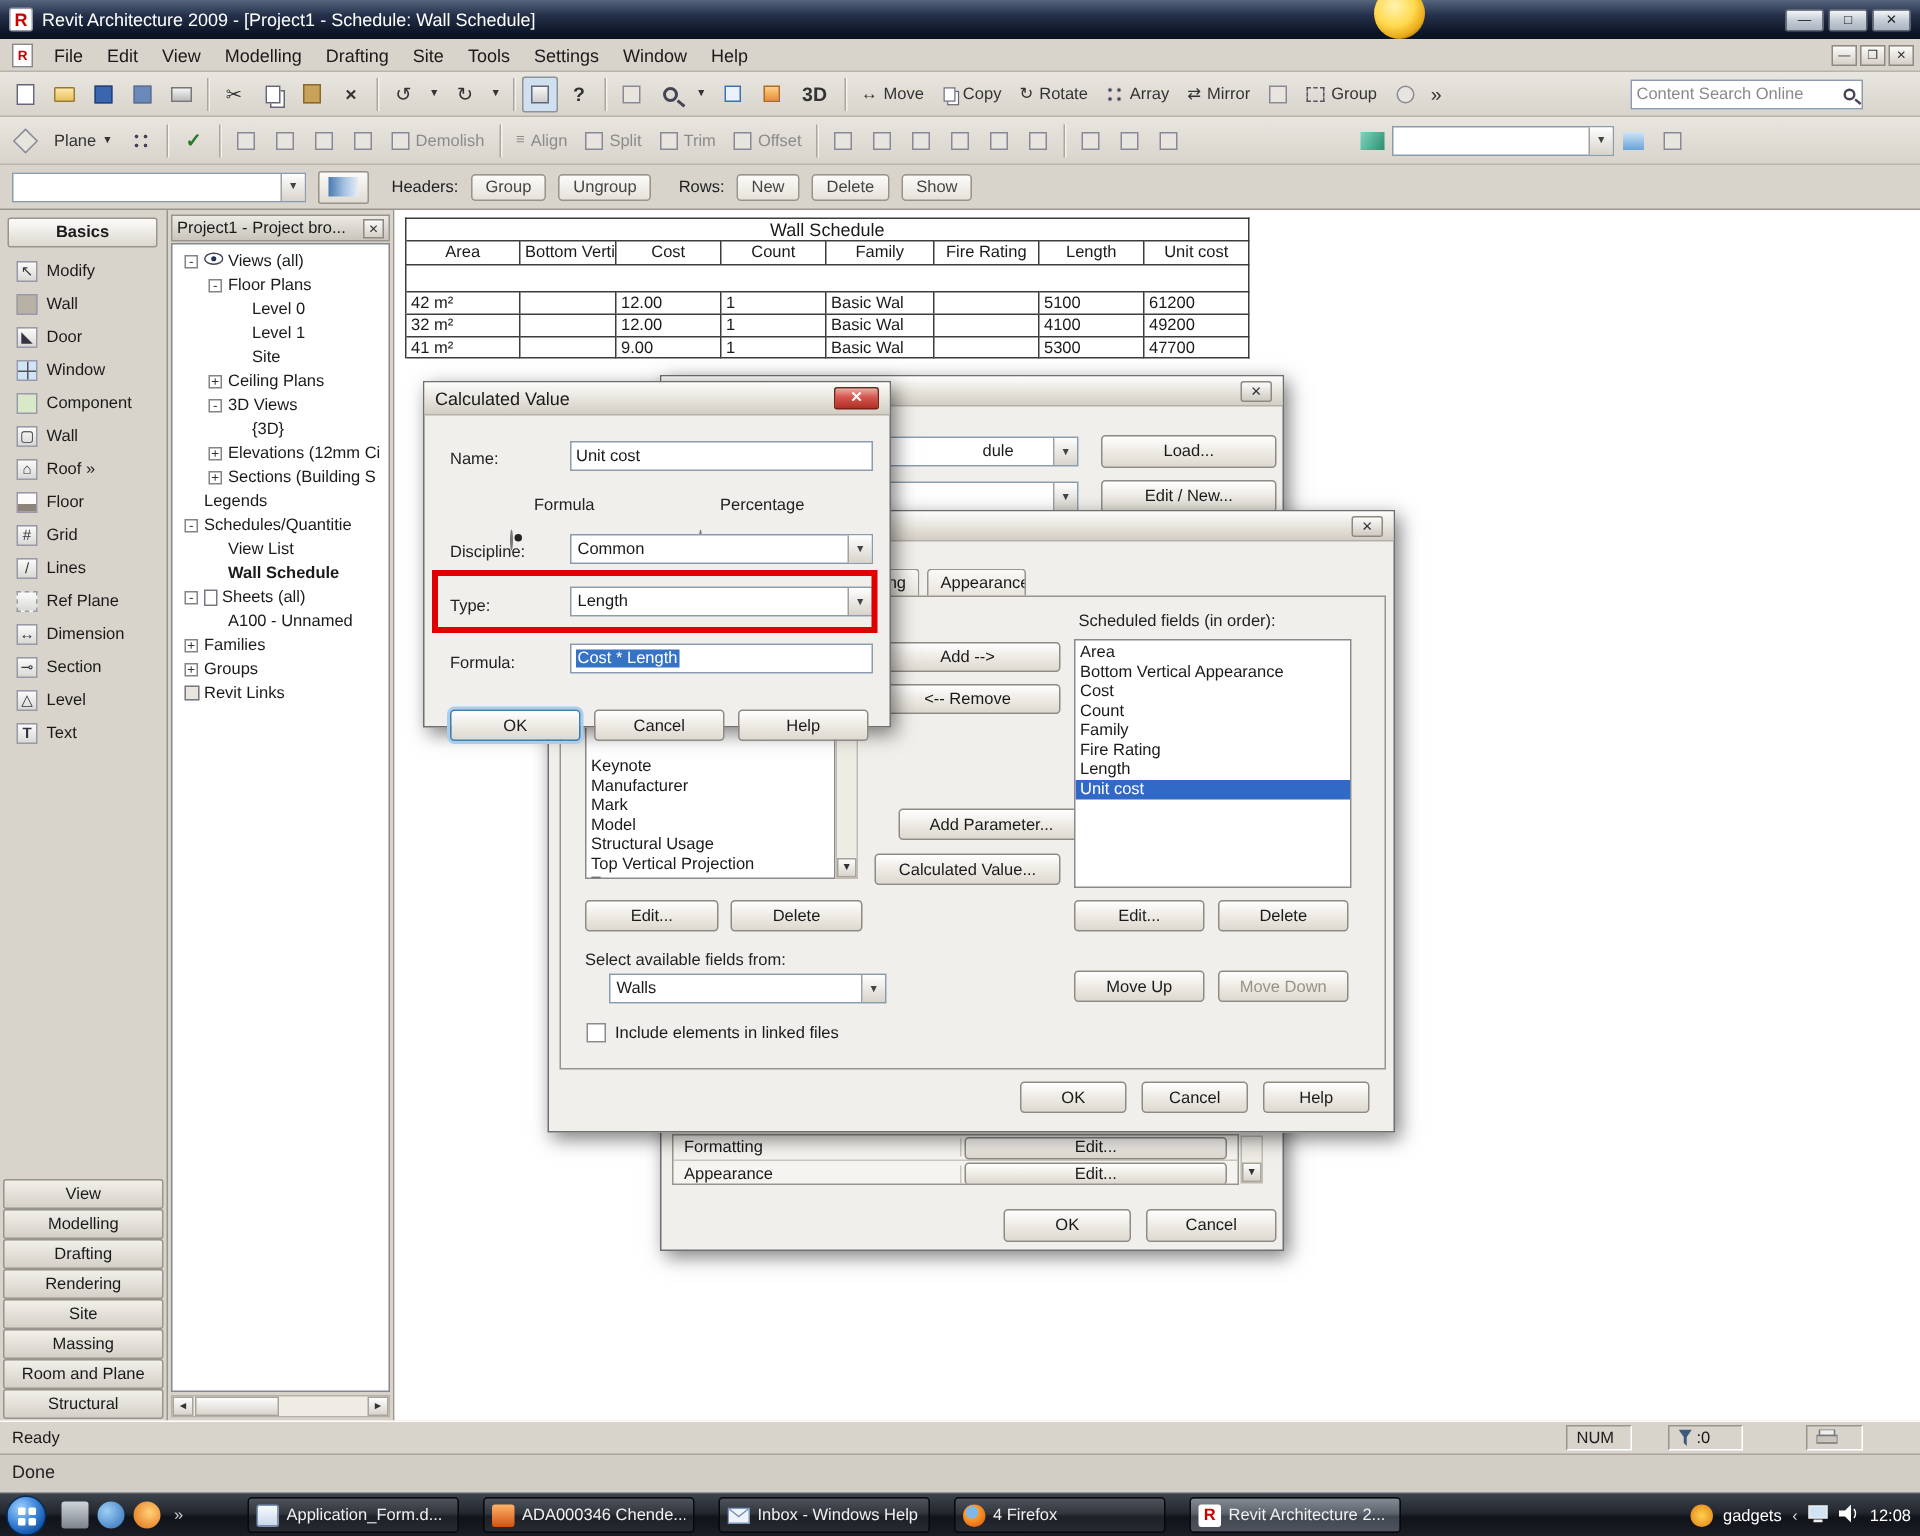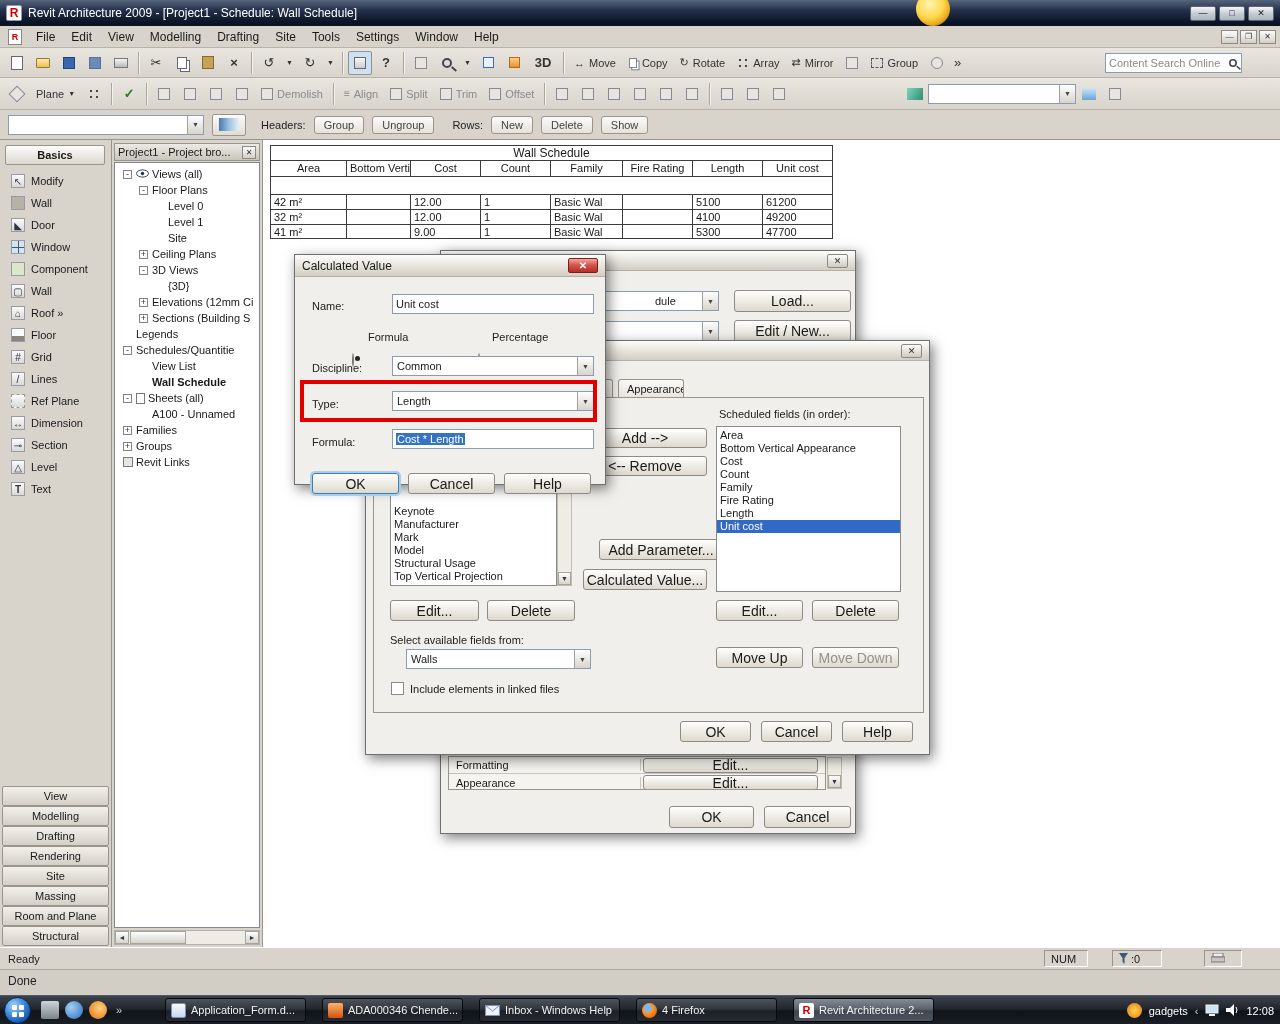--- a/index.html
+++ b/index.html
@@ -36,21 +36,21 @@
 .ic-copy{width:10px;height:12px;background:#fff;border:1px solid #667;box-shadow:3px 3px 0 -1px #fff,3px 3px 0 0 #667}
 .ic-paste{width:12px;height:13px;background:#c9a25a;border:1px solid #8a6a2a}
 .ic-box{width:12px;height:12px;border:1px solid #667;background:linear-gradient(#f8f8f8,#ccc)}
 .ic-cube-w{width:11px;height:11px;border:1px solid #3b6fb3;background:#eaf1fa}
 .ic-cube-o{width:11px;height:11px;border:1px solid #b06a1e;background:linear-gradient(#ffcf8a,#e89030)}
 .ic-zoom{width:10px;height:10px;border:2px solid #445;border-radius:50%;position:relative}
 .ic-zoom::after{content:"";position:absolute;left:7px;top:8px;width:6px;height:2px;background:#445;transform:rotate(40deg)}
 .ic-dots{width:12px;height:12px;background-image:radial-gradient(#445 1.2px,transparent 1.4px);background-size:6px 6px}
 .ic-dash{width:12px;height:10px;border:1px dashed #556}
 .ic-mini{width:12px;height:12px;border:1px solid #889;background:#e8e5de}
-.searchbox{display:flex;align-items:center;width:137px;height:20px;background:#fff;border:1px solid #8a9cae;padding:0 3px;flex:none}
+.searchbox{display:flex;align-items:center;width:155px;height:20px;background:#fff;border:1px solid #8a9cae;padding:0 3px;flex:none}
 .searchbox input{flex:1;border:none;outline:none;font:11px "Liberation Sans",sans-serif;color:#333;min-width:0;background:transparent}
 .searchbox input::placeholder{color:#8a8a8a}
 
 #optionsbar{position:absolute;left:0;top:110px;width:1280px;height:30px;background:#d8d4cc;border-bottom:1px solid #9a958c;display:flex;align-items:center;padding:0 8px}
 .chip{height:18px;padding:0 9px;margin:0 4px;background:linear-gradient(#fcfbf9,#e6e2da);border:1px solid #9a958c;border-radius:3px;display:inline-flex;align-items:center;color:#444;flex:none}
 .olabel{margin:0 4px 0 14px;color:#222;flex:none}
 
 #designbar{position:absolute;left:0;top:140px;width:112px;height:807px;background:#d8d4cc;border-right:1px solid #9a958c}
 .db-header{position:absolute;left:5px;top:5px;width:100px;height:20px;background:linear-gradient(#fdfcfa,#dcd8d0);border:1px solid #9a958c;border-radius:2px;display:flex;align-items:center;justify-content:center;font-weight:bold}
 .db-item{position:absolute;left:5px;width:102px;height:22px;display:flex;align-items:center;gap:6px;padding-left:6px;white-space:nowrap}
@@ -76,21 +76,21 @@
 .sch-cell{height:16px;line-height:15px;border-top:1px solid #3c3c3c;border-right:1px solid #3c3c3c;padding:0 3px;overflow:hidden;white-space:nowrap;flex:none}
 .sch-head .sch-cell{text-align:center}
 .sch-gap{height:18px;border-left:1px solid #3c3c3c;border-right:1px solid #3c3c3c;border-top:1px solid #3c3c3c}
 .sch-body .sch-cell{height:15px;line-height:14px}
 .sch-row.last .sch-cell{border-bottom:1px solid #3c3c3c}
 
 .dlg{position:absolute;background:#f1efeb;border:1px solid #6f6f6f;box-shadow:3px 4px 12px rgba(0,0,0,.5)}
 .dlg-title{height:20px;background:linear-gradient(#fdfdfc,#e6e3db 55%,#d2cec5);border-bottom:1px solid #b4b0a6;display:flex;align-items:center;padding:0 7px;font-size:12px}
 .x-gray{width:21px;height:14px;background:linear-gradient(#fbfbfa,#cfcbc3);border:1px solid #8e8a82;border-radius:2px;font-size:9px;line-height:12px;text-align:center;color:#333;flex:none}
 .x-red{width:30px;height:15px;background:linear-gradient(#f0a8a2,#d4574e 45%,#b12f27);border:1px solid #7e1d17;border-radius:2px;color:#fff;font-size:10px;line-height:13px;text-align:center;font-weight:bold;flex:none}
-.btn{display:inline-flex;align-items:center;justify-content:center;background:linear-gradient(#ffffff,#f0ede7 45%,#ddd9d0);border:1px solid #8f8b84;border-radius:3px;font-size:14px;color:#1a1a1a}
+.btn{display:inline-flex;align-items:center;justify-content:center;background:linear-gradient(#ffffff,#f0ede7 45%,#ddd9d0);border:1px solid #8f8b84;border-radius:3px;font-size:11px;color:#1a1a1a}
 .btn.disabled{color:#969288}
 .btn.focused{border-color:#3c7fb1;box-shadow:0 0 0 2px #a9cdea}
 .combo{display:flex;align-items:stretch;background:#fff;border:1px solid #8a9cae}
 .combo-text{flex:1;display:flex;align-items:center;padding:0 4px;white-space:nowrap;overflow:hidden}
 .combo-arrow{width:16px;flex:none;background:linear-gradient(#fefefe,#d8d4cc);border-left:1px solid #a0a0a0;display:flex;align-items:center;justify-content:center;font-size:7px;color:#444}
 .tinput{background:#fff;border:1px solid #8a9cae;display:flex;align-items:center;padding:0 3px}
 .sel{background:#3773c4;color:#fff;padding:0 1px}
 .wlist{background:#fff;border:1px solid #8a8a8a;overflow:hidden;position:absolute;padding-top:2px}
 .li{height:13px;line-height:13px;padding:0 3px;white-space:nowrap}
 .li.selected{background:#3169c6;color:#fff}
@@ -667,21 +667,21 @@
   </div>
   <div class="btn abs" style="left:350px;top:259px;width:87px;height:21px">Edit...</div>
   <div class="btn abs" style="left:446px;top:259px;width:87px;height:21px">Delete</div>
   <div class="btn abs" style="left:350px;top:306px;width:87px;height:21px">Move Up</div>
   <div class="btn abs disabled" style="left:446px;top:306px;width:87px;height:21px">Move Down</div>
   <div class="btn abs" style="left:314px;top:380px;width:71px;height:21px">OK</div>
   <div class="btn abs" style="left:395px;top:380px;width:71px;height:21px">Cancel</div>
   <div class="btn abs" style="left:476px;top:380px;width:71px;height:21px">Help</div>
 </div>
 
-<div class="dlg" style="left:294px;top:254px;width:312px;height:231px">
+<div class="dlg" style="left:282px;top:254px;width:312px;height:231px">
   <div class="dlg-title" style="height:22px">
     <span>Calculated Value</span>
     <span class="grow"></span>
     <span class="x-red">✕</span>
   </div>
   <div class="dlabel" style="left:17px;top:45px">Name:</div>
   <div class="tinput abs" style="left:97px;top:39px;width:202px;height:20px">
       <span>Unit cost</span>
     </div>
   <span class="radio on abs" style="left:57px;top:77px"></span>

